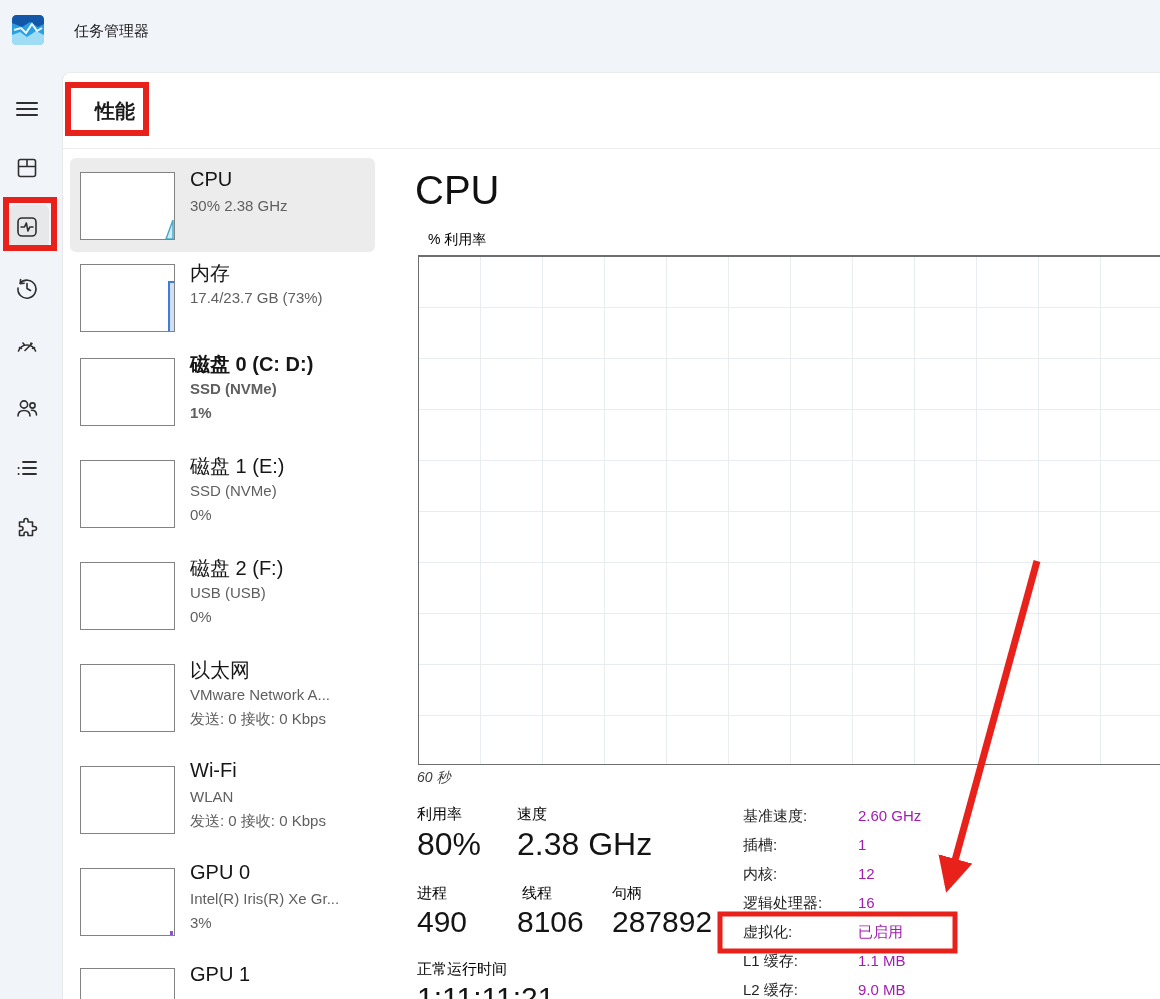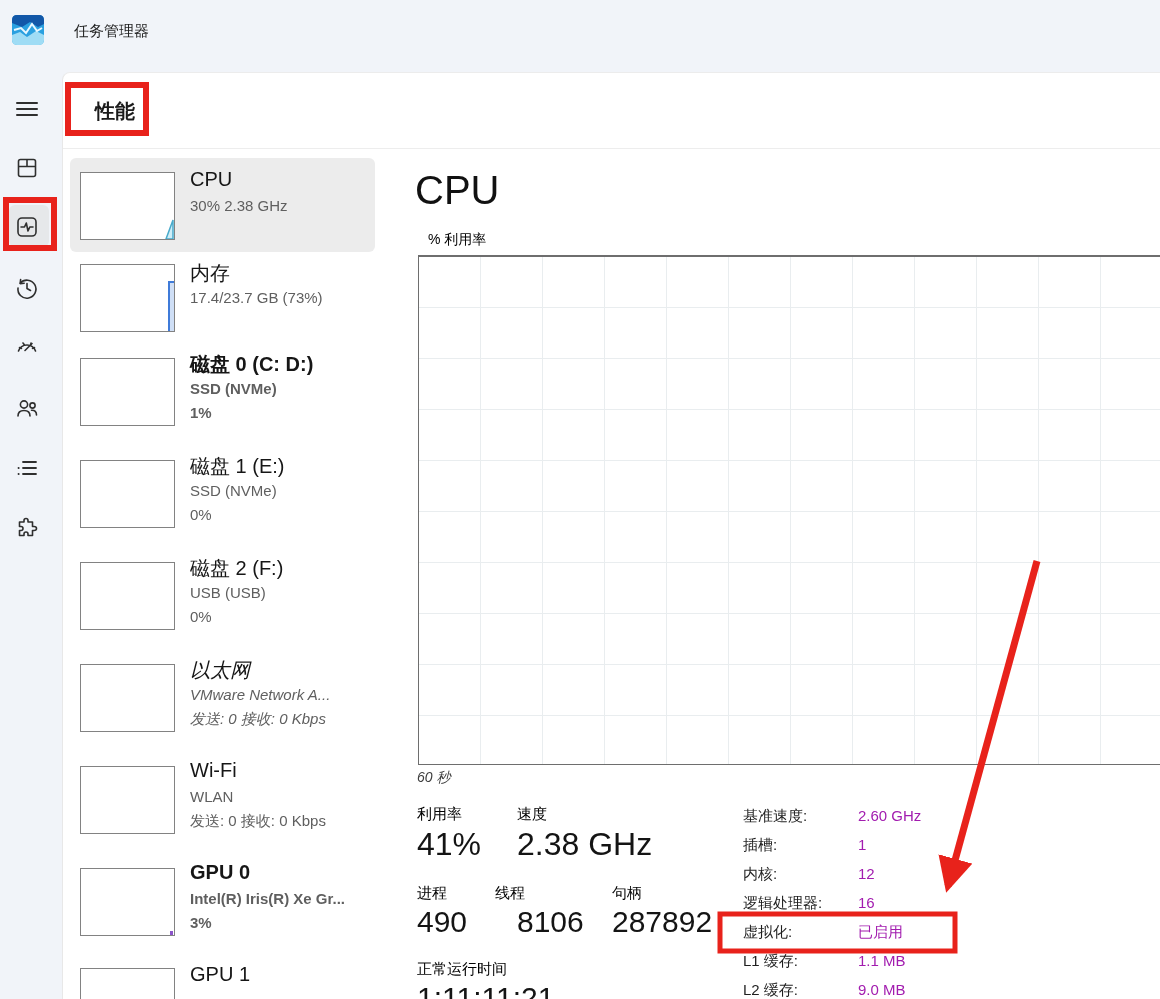--- a/index.html
+++ b/index.html
@@ -176,61 +176,61 @@
   <div class="p-l3">0%</div>
 </div>
 
 <div class="perf-item three" style="top:547px;height:102px;">
   <div class="thumb"></div>
   <div class="p-title">磁盘 2 (F:)</div>
   <div class="p-l2">USB (USB)</div>
   <div class="p-l3">0%</div>
 </div>
 
-<div class="perf-item three" style="top:649px;height:102px;font-style:italic;">
+<div class="perf-item three" style="top:649px;height:102px;">
   <div class="thumb"></div>
   <div class="p-title">以太网</div>
   <div class="p-l2">VMware Network A...</div>
   <div class="p-l3">发送: 0 接收: 0 Kbps</div>
 </div>
 
 <div class="perf-item three" style="top:751px;height:102px;">
   <div class="thumb"></div>
   <div class="p-title">Wi-Fi</div>
   <div class="p-l2">WLAN</div>
   <div class="p-l3">发送: 0 接收: 0 Kbps</div>
 </div>
 
-<div class="perf-item three" style="top:853px;height:102px;font-weight:bold;">
+<div class="perf-item three" style="top:853px;height:102px;">
   <div class="thumb">
       <div class="gpu-dot"></div>
     </div>
   <div class="p-title">GPU 0</div>
   <div class="p-l2">Intel(R) Iris(R) Xe Gr...</div>
   <div class="p-l3">3%</div>
 </div>
 
 <div class="perf-item three" style="top:955px;height:44px;">
   <div class="thumb" style="top:13px;"></div>
   <div class="p-title">GPU 1</div>
 </div>
 
 <div class="abs main-title">CPU</div>
 <div class="abs chart-top-label">% 利用率</div>
 <div class="abs chart"></div>
 <div class="abs chart-bottom-label">60 秒</div>
 
 <div class="stat-label" style="left:417px;top:805px;">利用率</div>
-<div class="stat-big" style="left:417px;top:826px;">41%</div>
+<div class="stat-big" style="left:417px;top:826px;">80%</div>
 <div class="stat-label" style="left:517px;top:805px;">速度</div>
 <div class="stat-big" style="left:517px;top:826px;">2.38 GHz</div>
 
 <div class="stat-label" style="left:417px;top:884px;">进程</div>
 <div class="stat-mid" style="left:417px;top:905px;">490</div>
-<div class="stat-label" style="left:495px;top:884px;">线程</div>
+<div class="stat-label" style="left:522px;top:884px;">线程</div>
 <div class="stat-mid" style="left:517px;top:905px;">8106</div>
 <div class="stat-label" style="left:612px;top:884px;">句柄</div>
 <div class="stat-mid" style="left:612px;top:905px;">287892</div>
 
 <div class="stat-label" style="left:417px;top:960px;">正常运行时间</div>
 <div class="stat-mid" style="left:417px;top:981px;">1:11:11:21</div>
 
 <div class="kv-label" style="top:807px;">基准速度:</div>
 <div class="kv-value" style="top:807px;">2.60 GHz</div>
 <div class="kv-label" style="top:836px;">插槽:</div>

